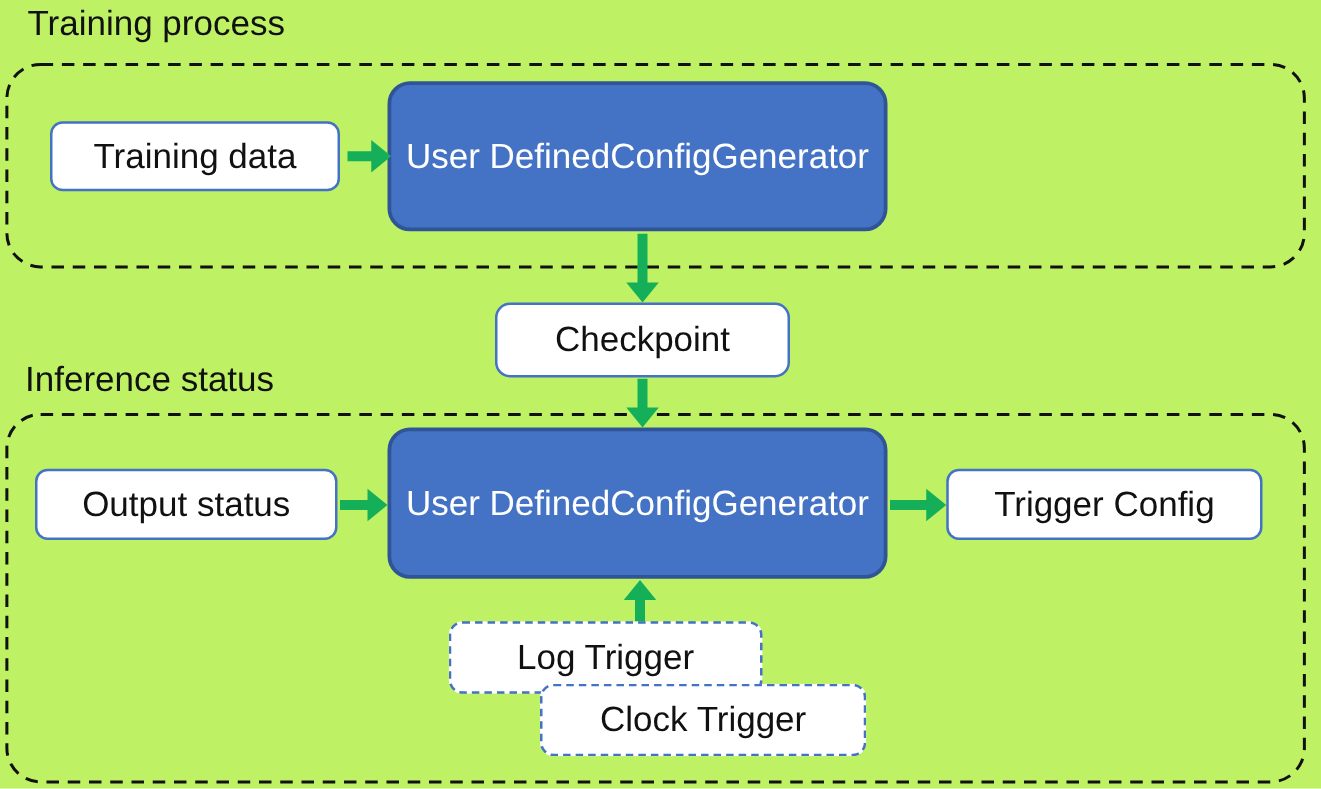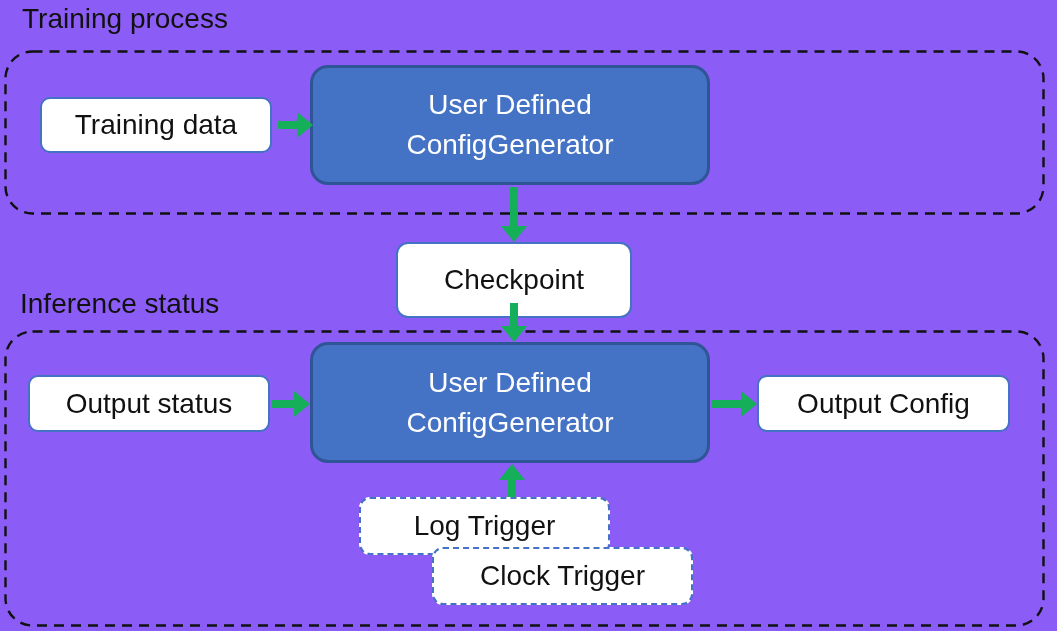--- a/index.html
+++ b/index.html
@@ -5,21 +5,21 @@
   html, body {
     margin: 0;
     padding: 0;
     background: #ffffff;
     font-family: "Liberation Sans", sans-serif;
   }
   #canvas {
     position: relative;
     width: 1057px;
     height: 631px;
-    background: #8b5cf6;
+    background: #bef264;
     overflow: hidden;
   }
 
   .section-label {
     position: absolute;
     font-size: 28px;
     color: #111111;
     white-space: nowrap;
     line-height: 1.1;
   }
@@ -38,21 +38,21 @@
     background: #ffffff;
     border: 2px solid #4472C4;
     border-radius: 10px;
     z-index: 3;
   }
   .node.generator {
     background: #4472C4;
     border: 3px solid #2F5597;
     border-radius: 18px;
     color: #ffffff;
-    flex-direction: column;
+    flex-direction: row;
     line-height: 1.42;
   }
   .node.trigger {
     border: 2px dashed #4472C4;
     border-radius: 11px;
     z-index: 4;
     text-align: right;
   }
 
   .arrow { position: absolute; z-index: 6; }
@@ -103,30 +103,30 @@
     <rect x="1.5" y="1.5" width="1038" height="294" rx="27" fill="none" stroke="#111111" stroke-width="2.4" stroke-dasharray="10 7"></rect>
   </svg>
 
   <div class="node" style="left:40px; top:97px; width:232px; height:56px;">Training data</div>
 
   <div class="node generator" style="left:310px; top:65px; width:400px; height:120px;">
     <span>User Defined</span>
     <span>ConfigGenerator</span>
   </div>
 
-  <div class="node" style="left:396px; top:242px; width:236px; height:76px; border-radius:12px;">Checkpoint</div>
+  <div class="node" style="left:396px; top:242px; width:236px; height:60px; border-radius:12px;">Checkpoint</div>
 
   <div class="node" style="left:28px; top:375px; width:242px; height:57px;">Output status</div>
 
   <div class="node generator" style="left:310px; top:342px; width:400px; height:121px;">
     <span>User Defined</span>
     <span>ConfigGenerator</span>
   </div>
 
-  <div class="node" style="left:757px; top:375px; width:253px; height:57px;">Output Config</div>
+  <div class="node" style="left:757px; top:375px; width:253px; height:57px;">Trigger Config</div>
 
   <div class="node trigger" style="left:359px; top:497px; width:251px; height:58px;">Log Trigger</div>
 
   <div class="node trigger" style="left:432px; top:547px; width:261px; height:58px;">Clock Trigger</div>
 
   <div class="arrow right" style="left:278px; top:112px; width:35px;">
     <div class="shaft"></div>
     <div class="head"></div>
   </div>
 

